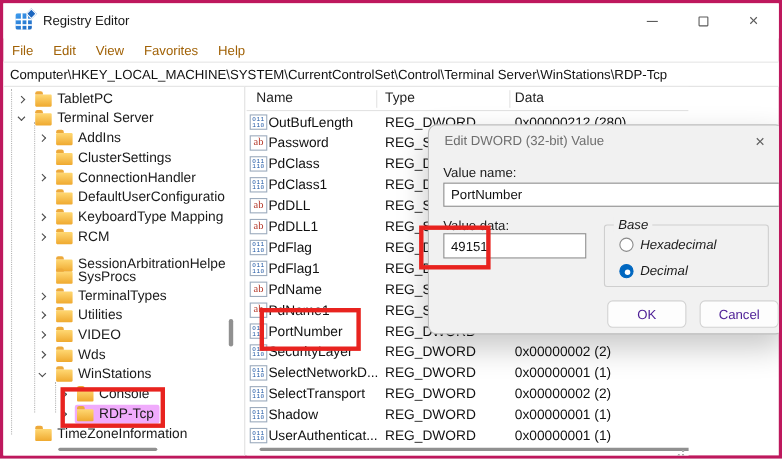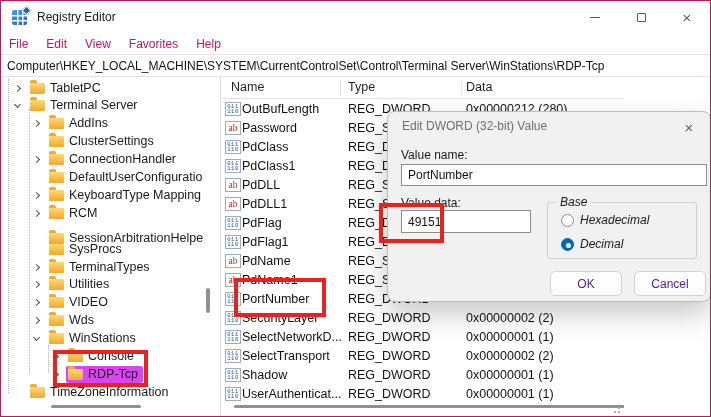--- a/index.html
+++ b/index.html
@@ -1,20 +1,20 @@
 <!DOCTYPE html>
 <html><head>
 <meta charset="utf-8">
 <style>
   * { margin:0; padding:0; box-sizing:border-box; }
   html,body { background:#cfcfcf; }
   body { font-family:"Liberation Sans", sans-serif; }
   .window{
     position:relative; width:711px; height:417px; background:#fff;
-    border:1px solid #be185d; overflow:hidden; font-size:12px; color:#1a1a1a;
+    border:3px solid #be185d; overflow:hidden; font-size:12px; color:#1a1a1a;
   }
   
   .titlebar{ position:absolute; left:0; top:0; width:100%; height:32px; background:#fff; display:flex; align-items:center; }
   .app-icon{ position:relative; width:15px; height:15px; margin-left:11px;
     background:
       linear-gradient(#fff,#fff) 5px 0/1.5px 100% no-repeat,
       linear-gradient(#fff,#fff) 10px 0/1.5px 100% no-repeat,
       linear-gradient(#fff,#fff) 0 5px/100% 1.5px no-repeat,
       linear-gradient(#fff,#fff) 0 10px/100% 1.5px no-repeat,
       linear-gradient(145deg,#3f9df0 0%,#1b66c0 100%);
@@ -23,35 +23,35 @@
   .app-icon::after{ content:""; position:absolute; right:-3px; top:-3px; width:5px; height:5px;
     background:#1b66c0; transform:rotate(45deg); border:1px solid #fff; }
   .win-title{ margin-left:10px; color:#191919; }
   .win-controls{ position:absolute; right:0; top:0; height:32px; display:flex; }
   .wc{ width:46px; height:32px; display:flex; align-items:center; justify-content:center; }
   .g-min{ width:10px; height:1px; background:#5a5a5a; }
   .g-max{ width:9px; height:9px; border:1px solid #5a5a5a; border-radius:1px; }
   .g-x{ font-size:15px; color:#5a5a5a; line-height:1; font-weight:400; }
   
   .menubar{ position:absolute; left:0; top:32px; width:100%; height:21px; display:flex; align-items:center; padding-left:8px; }
-  .menu-item{ padding:0 9px; color:#be185d; }
+  .menu-item{ padding:0 9px; color:#a16207; }
   .menu-item:first-child{ padding-left:0; }
   .addressbar{ position:absolute; left:0; top:53px; width:100%; height:23px;
     border-top:1px solid #e5e5e5; border-bottom:1px solid #e2e2e2; display:flex; align-items:center; background:#fff; }
   .addressbar span{ padding-left:6px; color:#111; }
   
   .tree{ position:absolute; left:0; top:76px; width:220px; height:340px; border-right:1px solid #e0e0e0; overflow:hidden; background:#fff; }
   .guide{ position:absolute; width:0; border-left:1px dotted #b5b5b5; }
   .trow{ position:absolute; height:18px; display:flex; align-items:center; white-space:nowrap; font-size:12.5px; }
   .chev{ display:inline-block; width:5px; height:5px; border-right:1.4px solid #4d4d4d; border-bottom:1.4px solid #4d4d4d; margin-right:8px; flex:0 0 auto; }
   .chev.right{ transform:rotate(-45deg); }
   .chev.down{ transform:rotate(45deg); margin-top:-2px; }
   .chev.none{ visibility:hidden; }
-  .titem{ display:flex; align-items:center; gap:5px; padding:1px 5px 2px 2px; border-radius:2px; }
-  .titem.selected{ background:#d946ef; }
+  .titem{ display:flex; align-items:flex-end; gap:5px; padding:1px 5px 2px 2px; border-radius:2px; }
+  .titem.selected{ background:#f0abfc; }
   .folder{ position:relative; width:15px; height:11px; margin-top:1px; flex:0 0 auto;
     background:linear-gradient(180deg,#ffd873,#efa92f); border-radius:1px; }
   .folder::before{ content:""; position:absolute; left:0; top:-3px; width:7px; height:3px;
     background:#eda93a; border-radius:2px 2px 0 0; }
   
   .list{ position:absolute; left:221px; top:76px; width:402px; height:340px; background:#fff; overflow:hidden; font-size:12.5px; }
   .lheader{ position:absolute; left:0; top:0; width:100%; height:22px; border-bottom:1px solid #e3e3e3; }
   .hcell{ position:absolute; top:3px; color:#1f1f1f; }
   .hdiv{ position:absolute; top:3px; width:1px; height:16px; background:#e3e3e3; }
   .lrow{ position:absolute; left:0; width:100%; height:19px; }

